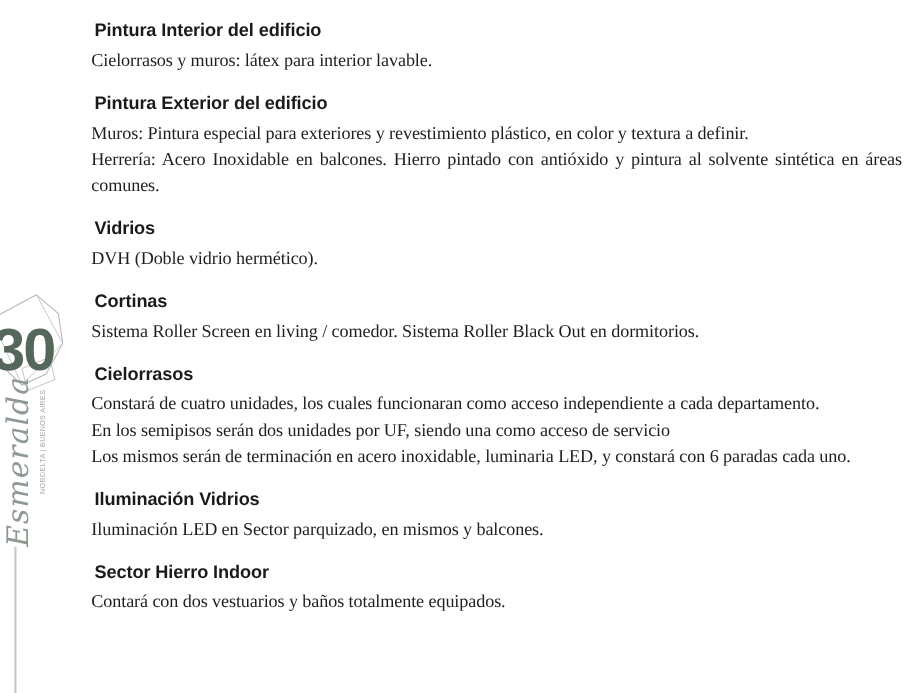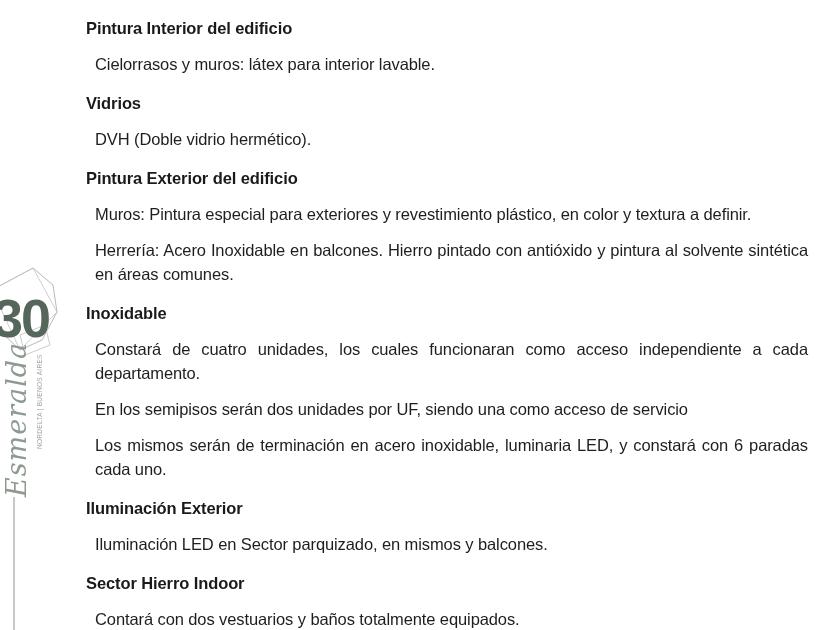--- a/index.html
+++ b/index.html
@@ -24,22 +24,23 @@
   }
   .spec-section { margin:0 0 15px 0; }
   .spec-section h2 {
     margin:3px;
     font-size:16.5px;
     line-height:24px;
     font-weight:700;
     color:#1a1a1a;
   }
   .spec-section p {
-    margin:12px;
+    margin:0;
     text-align:justify;
+    font-family:Liberation Serif, serif;
   }
 
   
   .gem-logo {
     position:absolute;
     left:-10px; top:262px;
     width:72px; height:96px;
   }
   .logo-number {
     position:absolute;
@@ -101,40 +102,44 @@
   <div class="vertical-rule"></div>
 
   <main class="content">
 
     <section class="spec-section">
       <h2>Pintura Interior del edificio</h2>
       <p>Cielorrasos y muros: látex para interior lavable.</p>
     </section>
 
     <section class="spec-section">
+      <h2>Pintura Exterior del edificio</h2>
+      <p>Muros: Pintura especial para exteriores y revestimiento plástico, en color y textura a definir.</p>
+      <p>Herrería: Acero Inoxidable en balcones. Hierro pintado con antióxido y pintura al solvente sintética en áreas comunes.</p>
+    </section>
+
+    <section class="spec-section">
       <h2>Vidrios</h2>
       <p>DVH (Doble vidrio hermético).</p>
     </section>
 
     <section class="spec-section">
-      <h2>Pintura Exterior del edificio</h2>
-      <p>Muros: Pintura especial para exteriores y revestimiento plástico, en color y textura a definir.</p>
-      <p>Herrería: Acero Inoxidable en balcones. Hierro pintado con antióxido y pintura al solvente sintética en áreas comunes.</p>
+      <h2>Cortinas</h2>
+      <p>Sistema Roller Screen en living / comedor. Sistema Roller Black Out en dormitorios.</p>
     </section>
 
-
     <section class="spec-section">
-      <h2>Inoxidable</h2>
+      <h2>Cielorrasos</h2>
       <p>Constará de cuatro unidades, los cuales funcionaran como acceso independiente a cada departamento.</p>
       <p>En los semipisos serán dos unidades por UF, siendo una como acceso de servicio</p>
       <p>Los mismos serán de terminación en acero inoxidable, luminaria LED, y constará con 6 paradas cada uno.</p>
     </section>
 
     <section class="spec-section">
-      <h2>Iluminación Exterior</h2>
+      <h2>Iluminación Vidrios</h2>
       <p>Iluminación LED en Sector parquizado, en mismos y balcones.</p>
     </section>
 
     <section class="spec-section">
       <h2>Sector Hierro Indoor</h2>
       <p>Contará con dos vestuarios y baños totalmente equipados.</p>
     </section>
 
   </main>
 </div>

